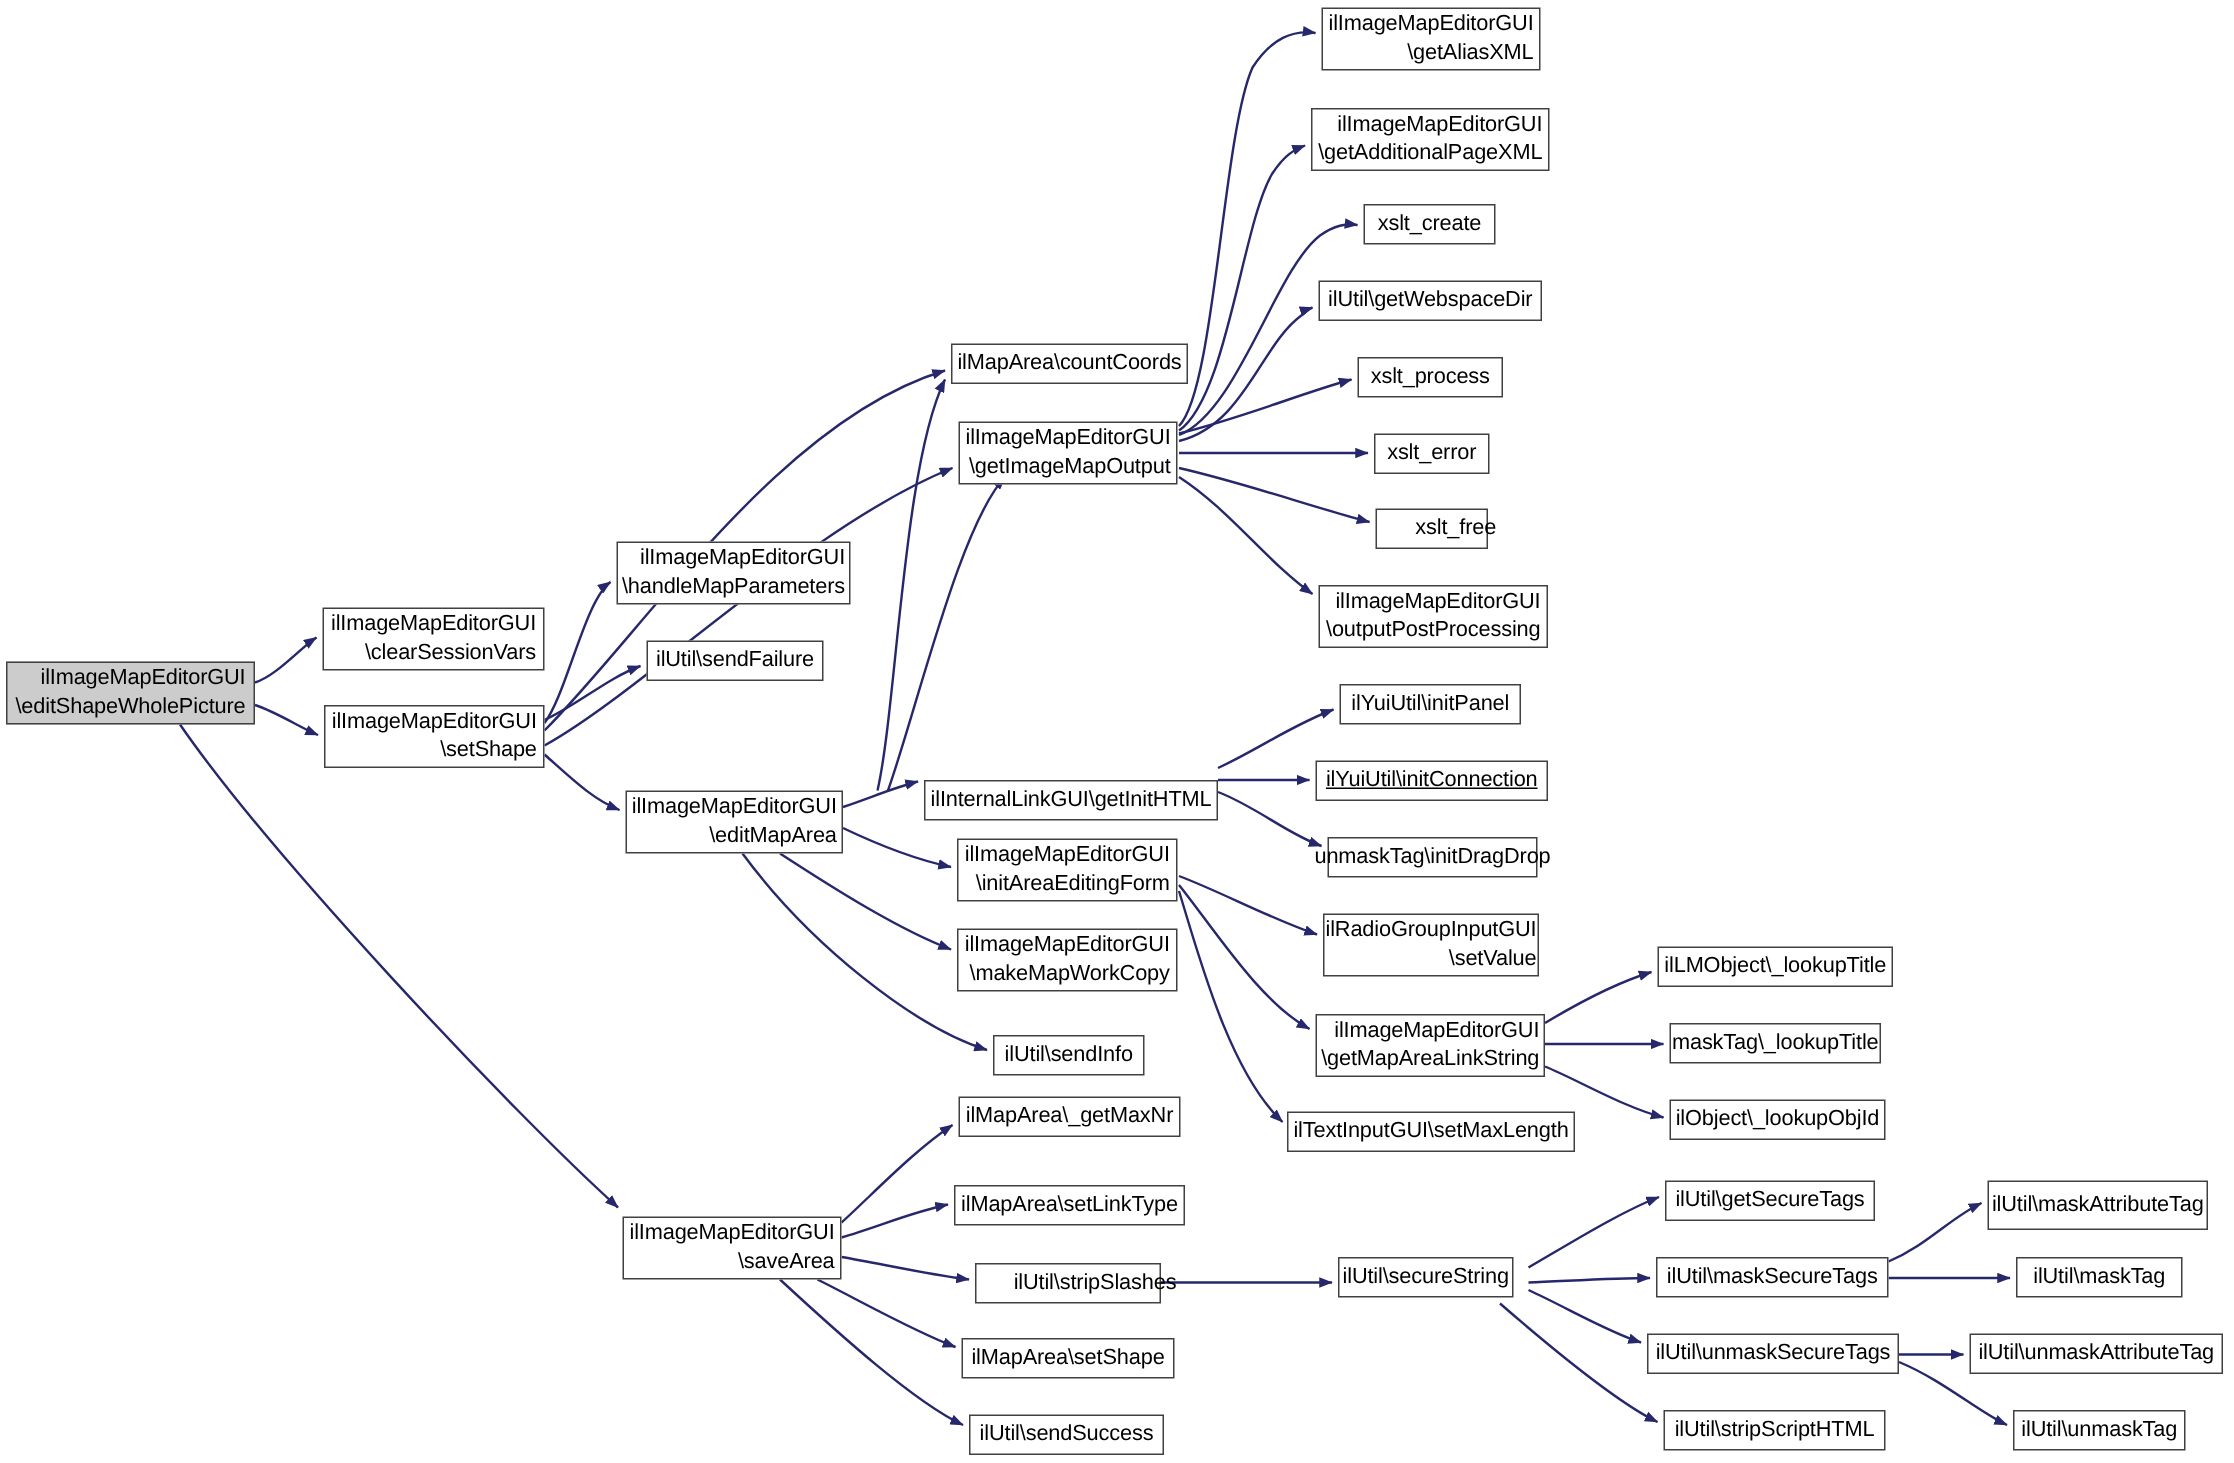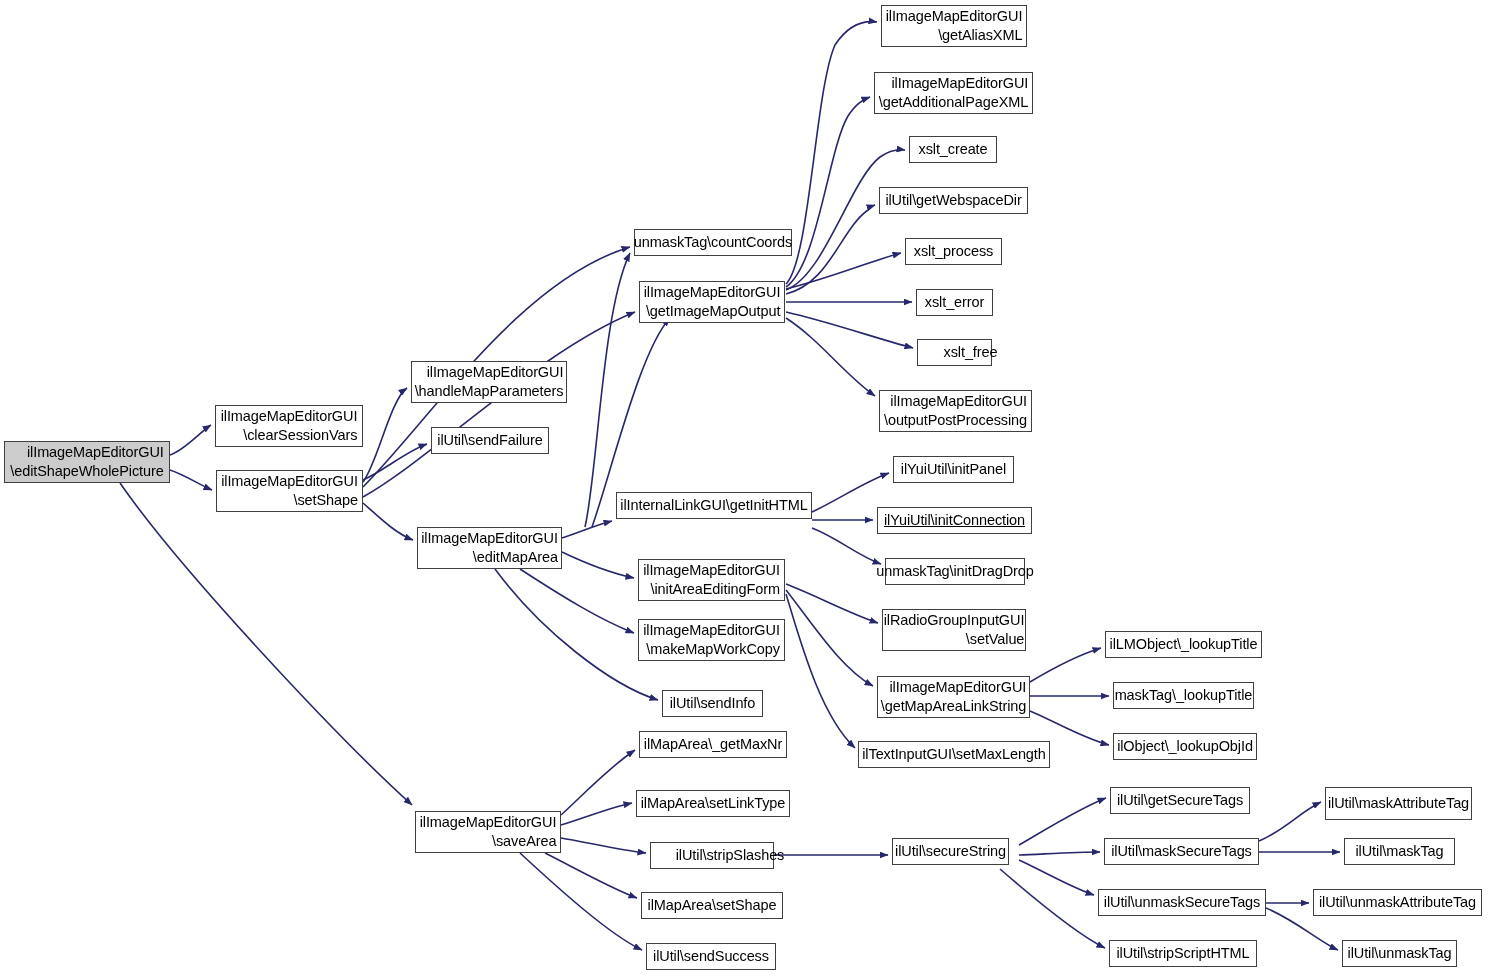--- a/index.html
+++ b/index.html
@@ -108,24 +108,24 @@
 \clearSessionVars</div>
       <div class="node" style="left: 216px; top: 470px; width: 147px; height: 42px;">ilImageMapEditorGUI
 \setShape</div>
       <div class="node" style="left: 411px; top: 361px; width: 156px; height: 42px;">ilImageMapEditorGUI
 \handleMapParameters</div>
       <div class="node" style="left: 431px; top: 427px; width: 118px; height: 27px;">ilUtil\sendFailure</div>
       <div class="node" style="left: 417px; top: 527px; width: 145px; height: 42px;">ilImageMapEditorGUI
 \editMapArea</div>
       <div class="node" style="left: 415px; top: 811px; width: 146px; height: 42px;">ilImageMapEditorGUI
 \saveArea</div>
-      <div class="node" style="left: 634px; top: 229px; width: 158px; height: 27px;">unmaskTag\countCoords</div>
+      <div class="node" style="left: 634px; top: 229px; width: 158px; height: 27px;">ilMapArea\countCoords</div>
       <div class="node" style="left: 639px; top: 281px; width: 146px; height: 42px;">ilImageMapEditorGUI
 \getImageMapOutput</div>
-      <div class="node" style="left: 616px; top: 492px; width: 196px; height: 27px;">ilInternalLinkGUI\getInitHTML</div>
+      <div class="node" style="left: 616px; top: 520px; width: 196px; height: 27px;">ilInternalLinkGUI\getInitHTML</div>
       <div class="node" style="left: 638px; top: 559px; width: 147px; height: 42px;">ilImageMapEditorGUI
 \initAreaEditingForm</div>
       <div class="node" style="left: 638px; top: 619px; width: 147px; height: 42px;">ilImageMapEditorGUI
 \makeMapWorkCopy</div>
       <div class="node" style="left: 662px; top: 690px; width: 101px; height: 27px;">ilUtil\sendInfo</div>
       <div class="node" style="left: 639px; top: 731px; width: 148px; height: 27px;">ilMapArea\_getMaxNr</div>
       <div class="node" style="left: 636px; top: 790px; width: 154px; height: 27px;">ilMapArea\setLinkType</div>
       <div class="node" style="left: 650px; top: 842px; width: 124px; height: 27px; padding-left: 36px;">ilUtil\stripSlashes</div>
       <div class="node" style="left: 641px; top: 892px; width: 142px; height: 27px;">ilMapArea\setShape</div>
       <div class="node" style="left: 646px; top: 943px; width: 130px; height: 27px;">ilUtil\sendSuccess</div>

